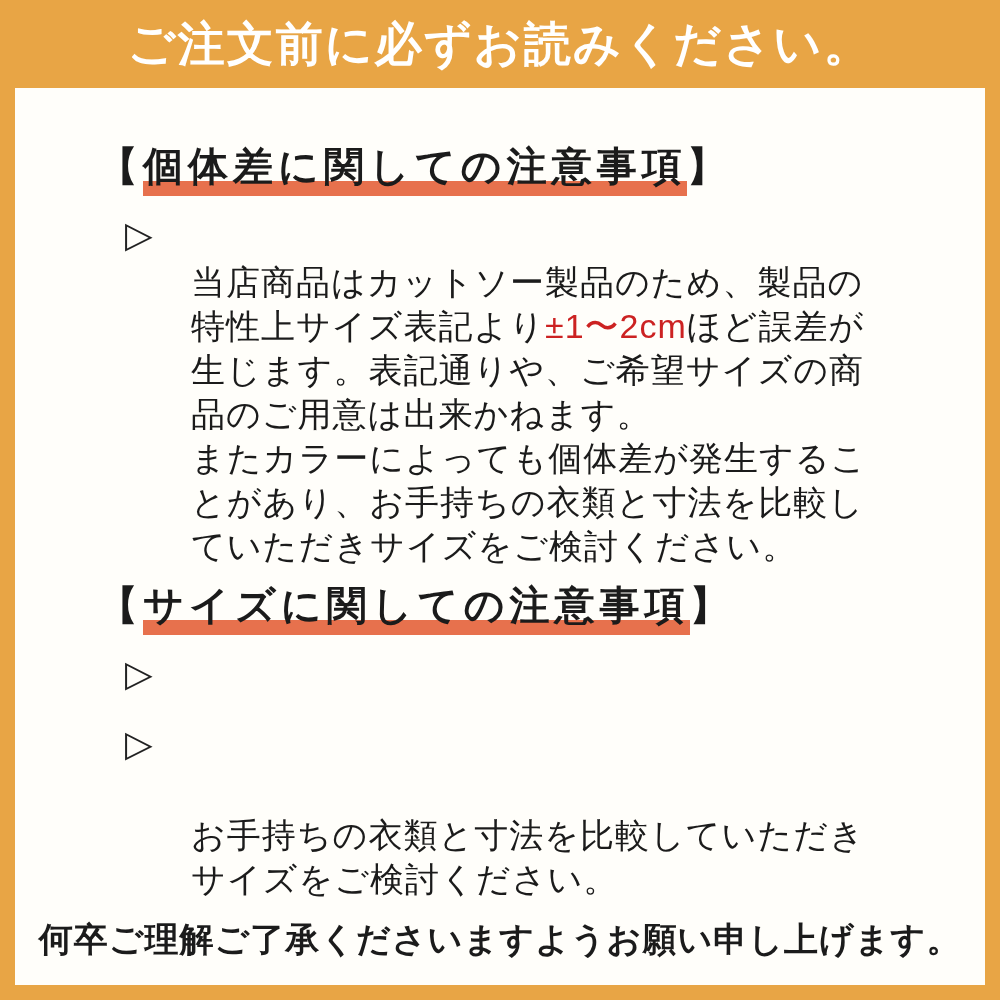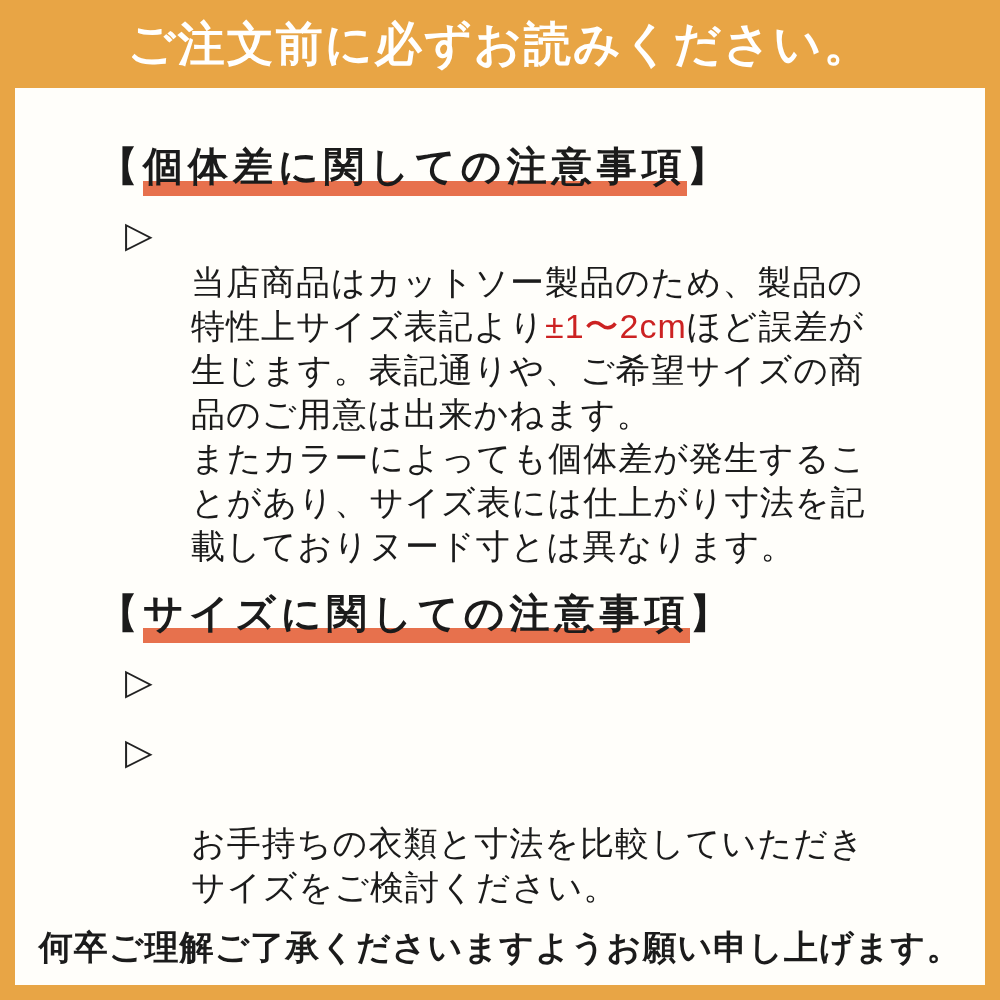--- a/index.html
+++ b/index.html
@@ -73,21 +73,21 @@
   .bullet-text {
     width: 702px;
     font-size: 34px;
     line-height: 44px;
     letter-spacing: 1px;
     color: #1b1b1b;
     margin-top: 47px;
   }
   .hl { color: #CC2222; }
 
-  .gap-before-heading { margin-top: 20px; }
+  .gap-before-heading { margin-top: 12px; }
   .gap-para { margin-top: 26px; }
 
   .closing-note {
     margin-top: 16px;
     text-align: center;
     font-size: 34px;
     font-weight: bold;
     letter-spacing: 1px;
     color: #1b1b1b;
     white-space: nowrap;
@@ -101,21 +101,21 @@
   <div class="top-banner">
     <span class="banner-text">ご注文前に必ずお読みください。</span>
   </div>
 
   <div class="content">
 
     <h2 class="section-heading"><span>【</span><span class="underlined">個体差に関しての注意事項</span><span>】</span></h2>
 
     <div class="bullet-row">
       <span class="bullet-marker">▷</span>
-      <p class="bullet-text"><span>当店商品はカットソー製品のため、製品の特性上サイズ表記より</span><span class="hl">±1〜2cm</span><span>ほど誤差が生じます。表記通りや、ご希望サイズの商品のご用意は出来かねます。</span><br><span>またカラーによっても個体差が発生することがあり、サイズ表には仕上がり寸法を記載しておりヌード寸とは異なります。</span></p>
+      <p class="bullet-text"><span>当店商品はカットソー製品のため、製品の特性上サイズ表記より</span><span class="hl">±1〜2cm</span><span>ほど誤差が生じます。表記通りや、ご希望サイズの商品のご用意は出来かねます。</span><br><span>またカラーによっても個体差が発生することがあり、お手持ちの衣類と寸法を比較していただきサイズをご検討ください。</span></p>
     </div>
 
     <h2 class="section-heading gap-before-heading"><span>【</span><span class="underlined">サイズに関しての注意事項</span><span>】</span></h2>
 
     <div class="bullet-row">
       <span class="bullet-marker">▷</span>
     </div>
 
     <div class="bullet-row gap-para">
       <span class="bullet-marker">▷</span>

